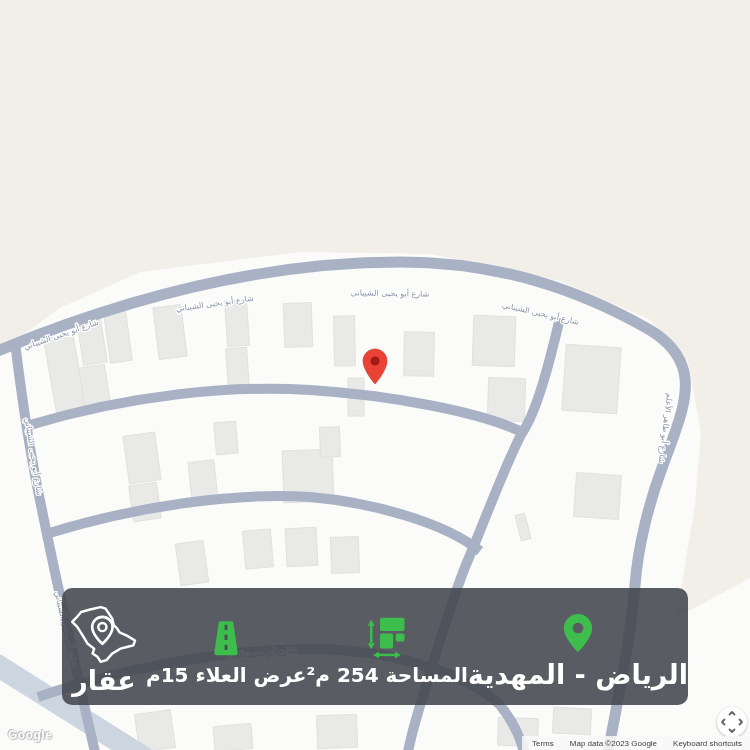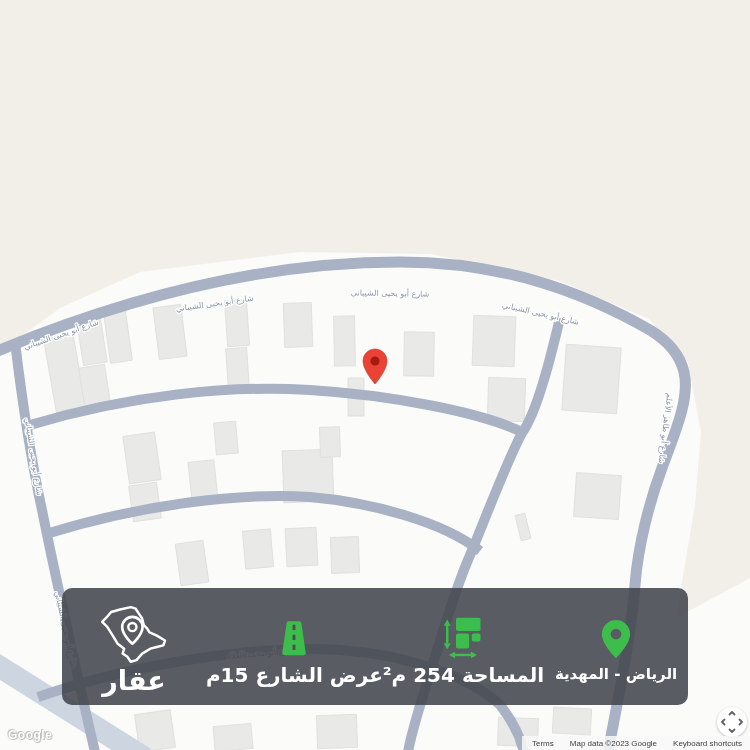--- a/index.html
+++ b/index.html
@@ -29,21 +29,21 @@
   }
   .bar-group{
     flex:1 1 25%;
     display:flex;flex-direction:column;align-items:center;justify-content:center;
     gap:6px;padding-top:6px;
   }
   .bar-icon{height:44px;display:flex;align-items:flex-end;justify-content:center;}
   .bar-label{
     font-size:20px;font-weight:bold;white-space:nowrap;line-height:1.1;
   }
-  .bar-label.loc{font-size:15px;}
+  .bar-label.loc{font-size:27px;}
   .brand-group{gap:2px;padding-top:4px;}
   .brand-name{font-size:27px;font-weight:bold;letter-spacing:1px;line-height:1;}
   
   .gmap-watermark{
     position:absolute;left:8px;top:728px;
     font-size:12px;font-weight:bold;letter-spacing:0.5px;color:#ffffff;
     text-shadow:0 0 2px #b9b9b9,0 0 1px #b0b0b0, 1px 1px 0 #c9c9c9,-1px -1px 0 #c9c9c9;
     font-family:"Liberation Sans",sans-serif;
   }
   .attribution{
@@ -168,21 +168,21 @@
       <div class="bar-label">المساحة 254 م²</div>
     </div>
 
     <div class="bar-group">
       <div class="bar-icon">
         <svg width="40" height="40" viewBox="0 0 48 48">
           <path d="M18,4 h12 a3,3 0 0 1 3,3.2 l5,34 a3,3 0 0 1 -3,3.4 h-22 a3,3 0 0 1 -3,-3.4 l5,-34 A3,3 0 0 1 18,4 Z" fill="#3cbd4c"></path>
           <line x1="24" y1="8" x2="24" y2="42" stroke="#4a4d53" stroke-width="3.4" stroke-dasharray="6.5 5.5"></line>
         </svg>
       </div>
-      <div class="bar-label">عرض الشارع 15م</div>
+      <div class="bar-label">عرض العلاء 15م</div>
     </div>
 
     <div class="bar-group brand-group">
       <div class="bar-icon" style="height:62px">
         <svg width="84" height="62" viewBox="0 0 100 76" fill="none" stroke="#ffffff" stroke-width="3" stroke-linejoin="round" stroke-linecap="round">
           <path d="M16,18 L22,11 L33,8 L46,5 L52,7 L56,13 L60,19 L62,27 L66,31 L69,36 L78,40 L88,46 L86,52 L78,54 L70,56 L60,62 L53,70 L46,72 L42,66 L36,62 L38,56 L30,50 L24,40 L17,29 L11,23 Z"></path>
           <path d="M48,17 a12.5,12.5 0 0 1 12.5,12.5 c0,9.5 -12.5,20.5 -12.5,20.5 s-12.5,-11 -12.5,-20.5 A12.5,12.5 0 0 1 48,17 Z" stroke-width="3.2"></path>
           <circle cx="48" cy="29.5" r="5" stroke-width="3"></circle>
         </svg>
       </div>

